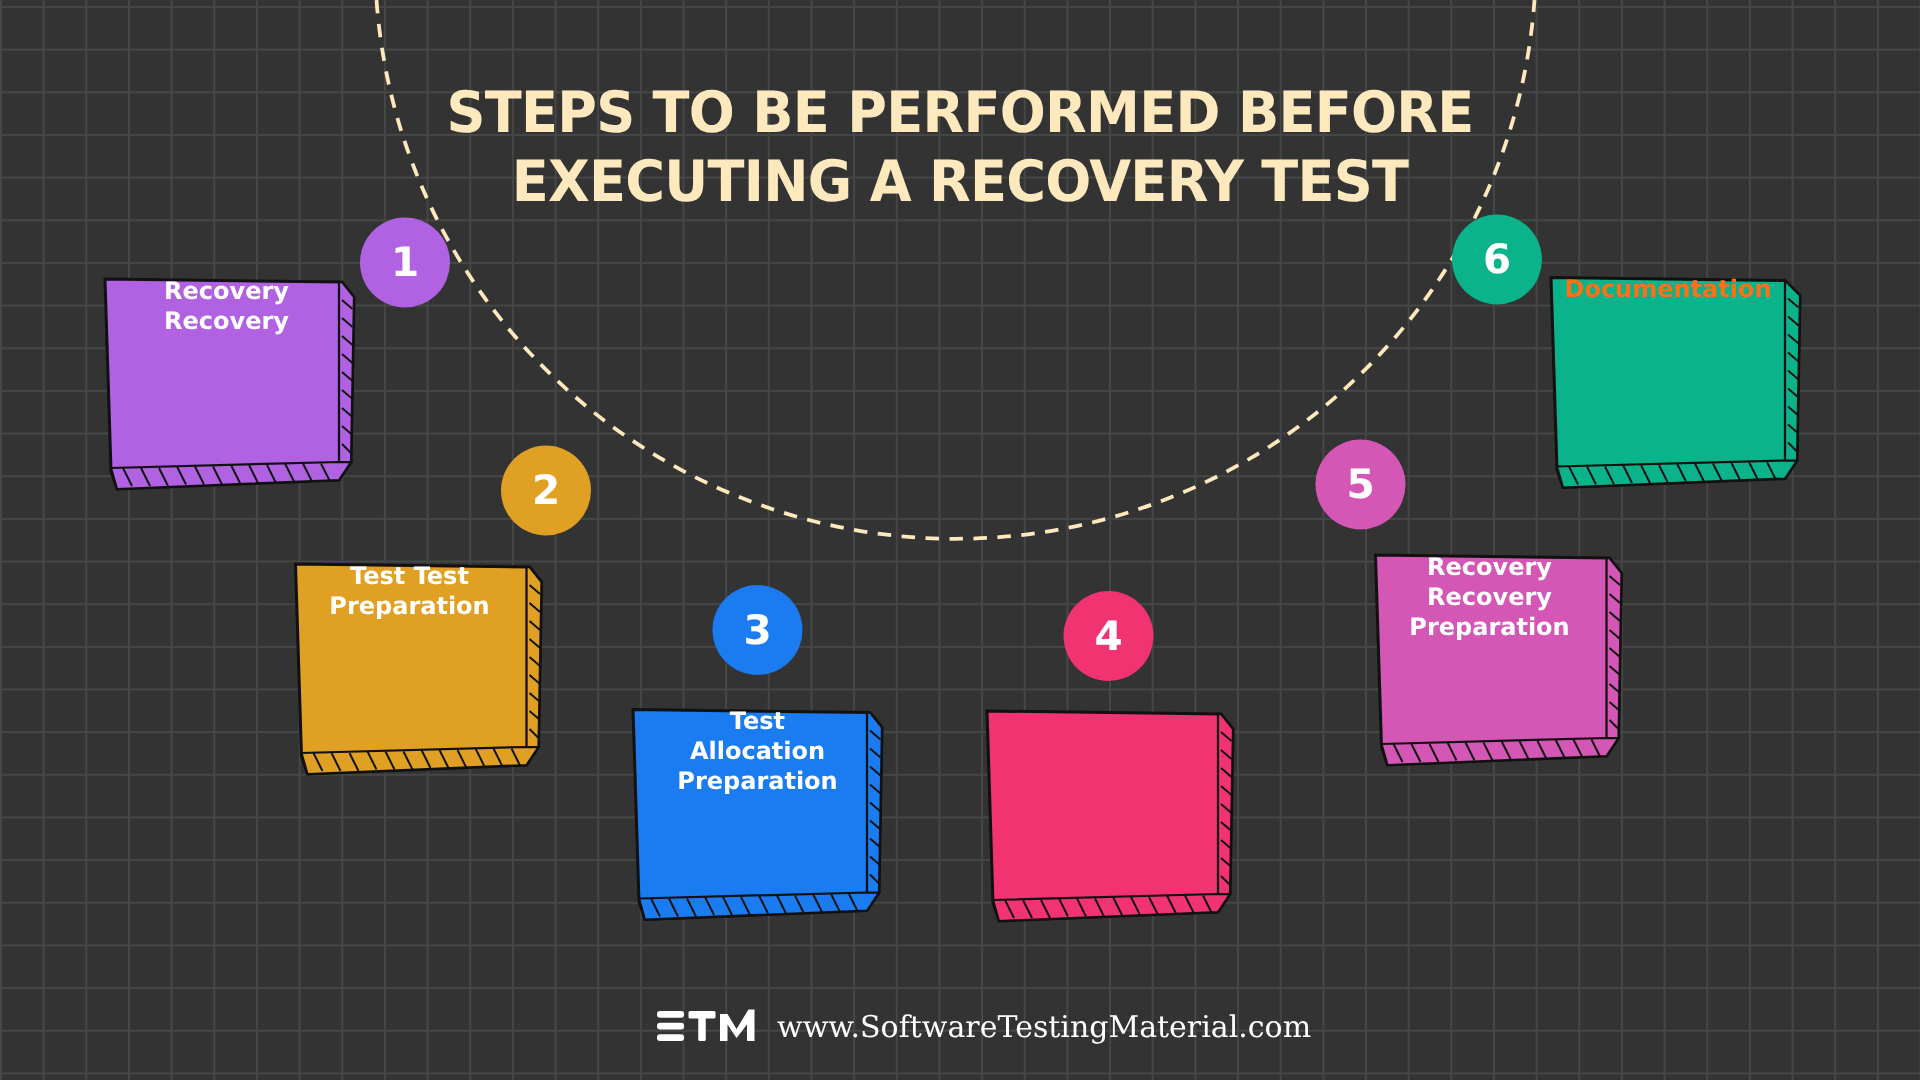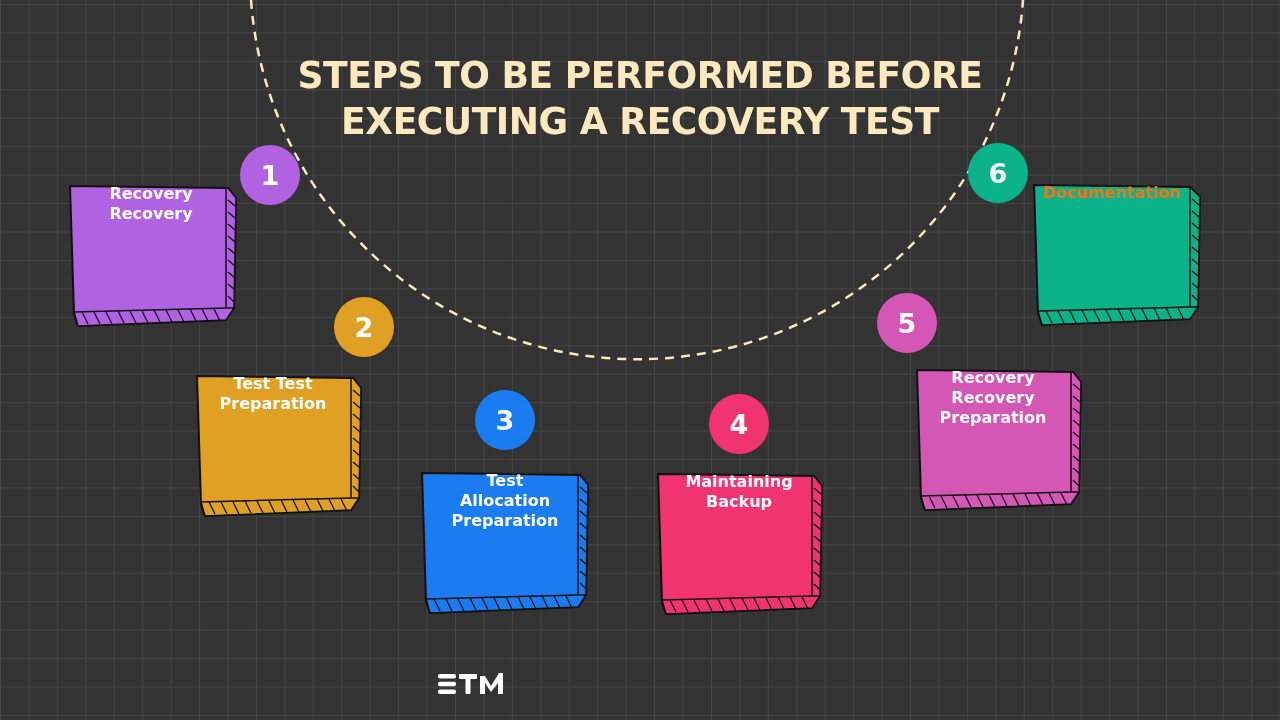--- a/index.html
+++ b/index.html
@@ -192,26 +192,20 @@
         <line x1="62" y1="127" x2="68" y2="139"></line>
         <line x1="74" y1="127" x2="80" y2="139"></line>
         <line x1="86" y1="126" x2="92" y2="138"></line>
         <line x1="98" y1="126" x2="104" y2="138"></line>
         <line x1="110" y1="126" x2="116" y2="138"></line>
         <line x1="122" y1="125" x2="128" y2="137"></line>
         <line x1="134" y1="125" x2="140" y2="137"></line>
         <line x1="146" y1="125" x2="152" y2="137"></line>
     </g>
   </svg>
-  <div class="label" style="width:166px;height:130px;">
-    <div>
-        <div>Maintaining</div>
-        <div>Backup</div>
-      </div>
-  </div>
 </div>
 <div class="badge" style="left:709px;top:394px;background:#f23372;">4</div>
 
 <div class="card" style="left:915px;top:368px;width:170px;height:146px;">
   <svg width="170" height="146">
     <path d="M2 2 L158 4 L166 14 L164 124 L156 136 L10 142 L6 130 Z" fill="#d457b5" stroke="#111" stroke-width="2"></path>
     <path d="M158 4 L166 14 L164 124 L156 130 L156 4 Z" fill="#d457b5" stroke="#111" stroke-width="1.5"></path>
     <path d="M6 128 L156 124 L164 124 L156 136 L10 142 Z" fill="#d457b5" stroke="#111" stroke-width="1.5"></path>
     <g stroke="#111" stroke-width="1.3">
       <line x1="158" y1="16" x2="165" y2="22"></line>
@@ -288,13 +282,14 @@
   <svg width="68" height="24" viewBox="0 0 68 24">
     <g fill="#ffffff">
       <rect x="2" y="2" width="18" height="4.5" rx="2"></rect>
       <rect x="2" y="9.75" width="18" height="4.5" rx="2"></rect>
       <rect x="2" y="17.5" width="18" height="4.5" rx="2"></rect>
       <rect x="23" y="2" width="18" height="5" rx="1"></rect>
       <rect x="29.5" y="2" width="5" height="20" rx="1"></rect>
       <path d="M44 4 L49 4 L55 14 L63 1 L67 1 L67 22 L62 22 L62 11 L55 20 L49 11 L49 22 L44 22 Z"></path>
     </g>
   </svg>
+  <span class="url">www.SoftwareTestingMaterial.com</span>
 </div>
 
 </body></html>

